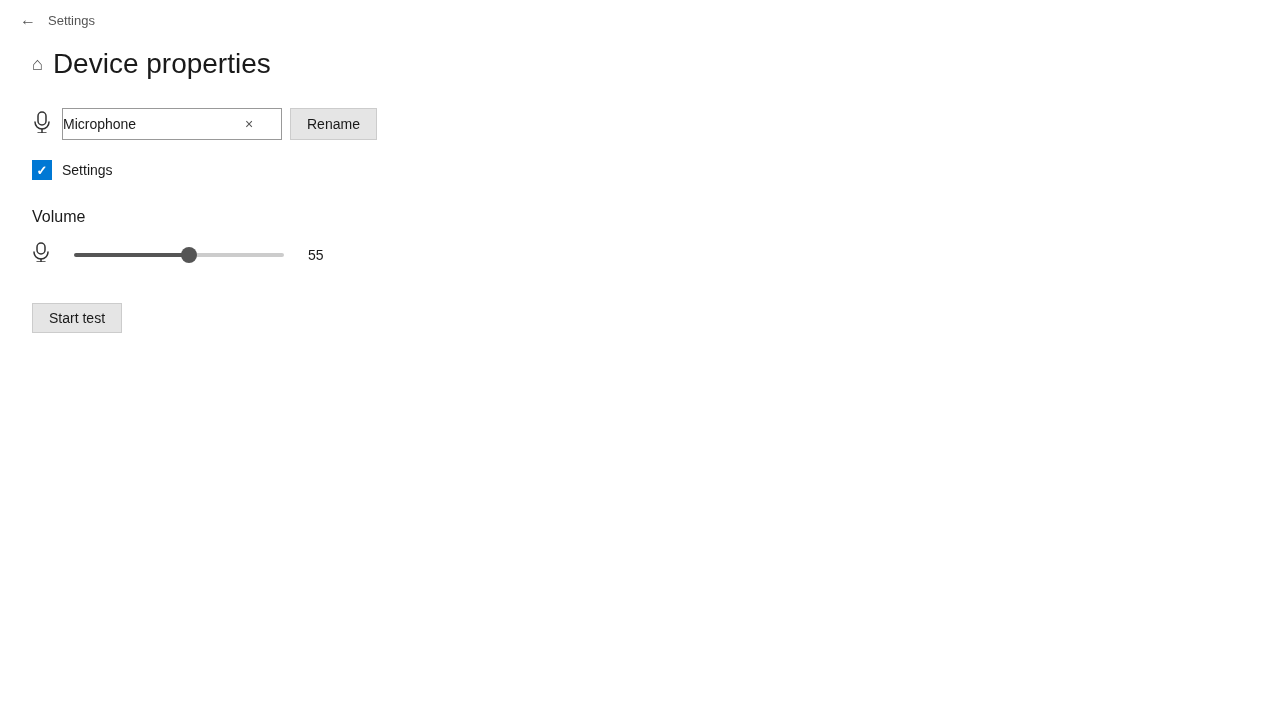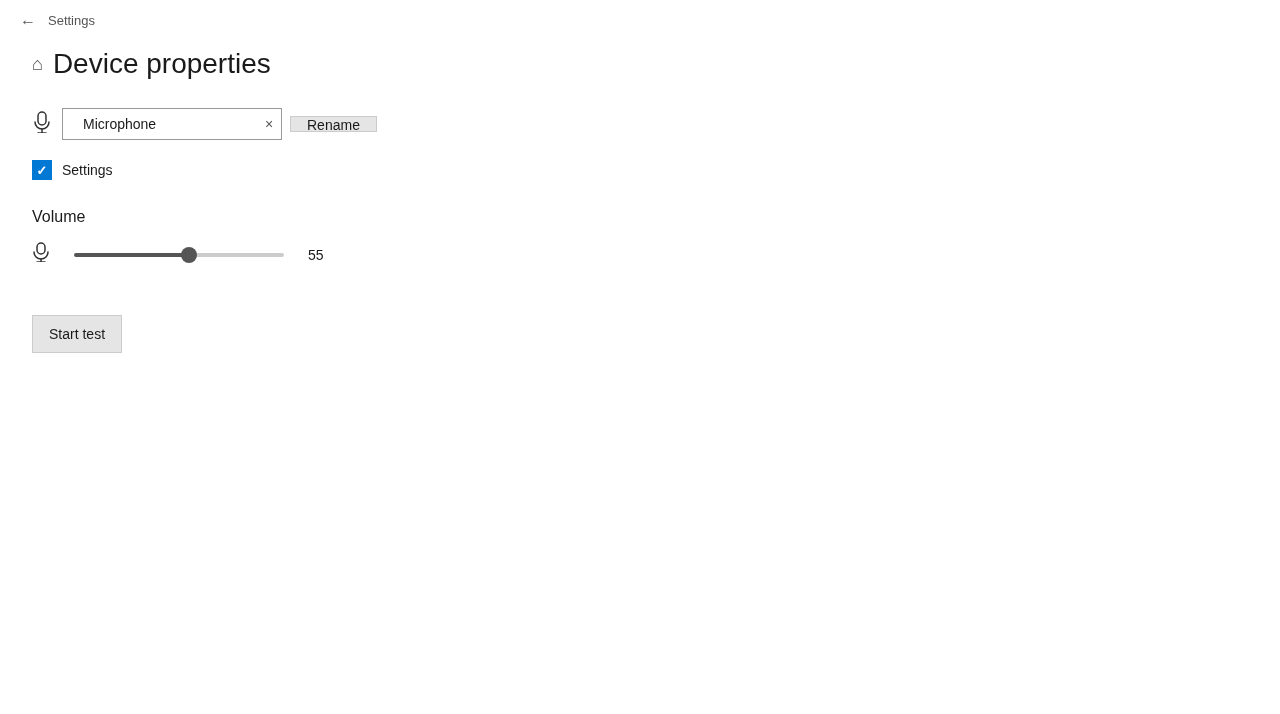--- a/index.html
+++ b/index.html
@@ -81,21 +81,21 @@
       color: #333;
       margin-right: 10px;
     }
 
     .name-input-wrapper {
       display: flex;
       align-items: center;
       border: 1px solid #999;
       background: #fff;
       height: 32px;
-      padding: 0 20px;
+      padding: 0 0;
       width: 220px;
     }
 
     .name-input {
       border: none;
       outline: none;
       font-size: 14px;
       color: #1a1a1a;
       width: 180px;
       font-family: 'Segoe UI', sans-serif;
@@ -106,21 +106,21 @@
       border: none;
       cursor: pointer;
       color: #555;
       font-size: 14px;
       padding: 0 2px;
       line-height: 1;
     }
 
     .rename-btn {
       margin-left: 8px;
-      height: 16px;
+      height: 32px;
       padding: 0 16px;
       background: #e5e5e5;
       border: 1px solid #ccc;
       cursor: pointer;
       font-size: 14px;
       color: #1a1a1a;
       font-family: 'Segoe UI', sans-serif;
     }
 
     .disable-section {
@@ -147,21 +147,21 @@
       font-size: 13px;
       font-weight: bold;
     }
 
     .disable-label {
       font-size: 14px;
       color: #1a1a1a;
     }
 
     .volume-section {
-      margin-bottom: 32px;
+      margin-bottom: 20px;
     }
 
     .volume-title {
       font-size: 16px;
       font-weight: 400;
       color: #1a1a1a;
       margin-bottom: 16px;
     }
 
     .volume-control-row {
@@ -194,21 +194,21 @@
       cursor: pointer;
     }
 
     .volume-value {
       font-size: 14px;
       color: #1a1a1a;
       min-width: 30px;
     }
 
     .start-test-btn {
-      height: 38px;
+      height: 30px;
       padding: 0 16px;
       background: #e5e5e5;
       border: 1px solid #ccc;
       cursor: pointer;
       font-size: 14px;
       color: #1a1a1a;
       font-family: 'Segoe UI', sans-serif;
       margin-top: 16px;
     }
   </style>

